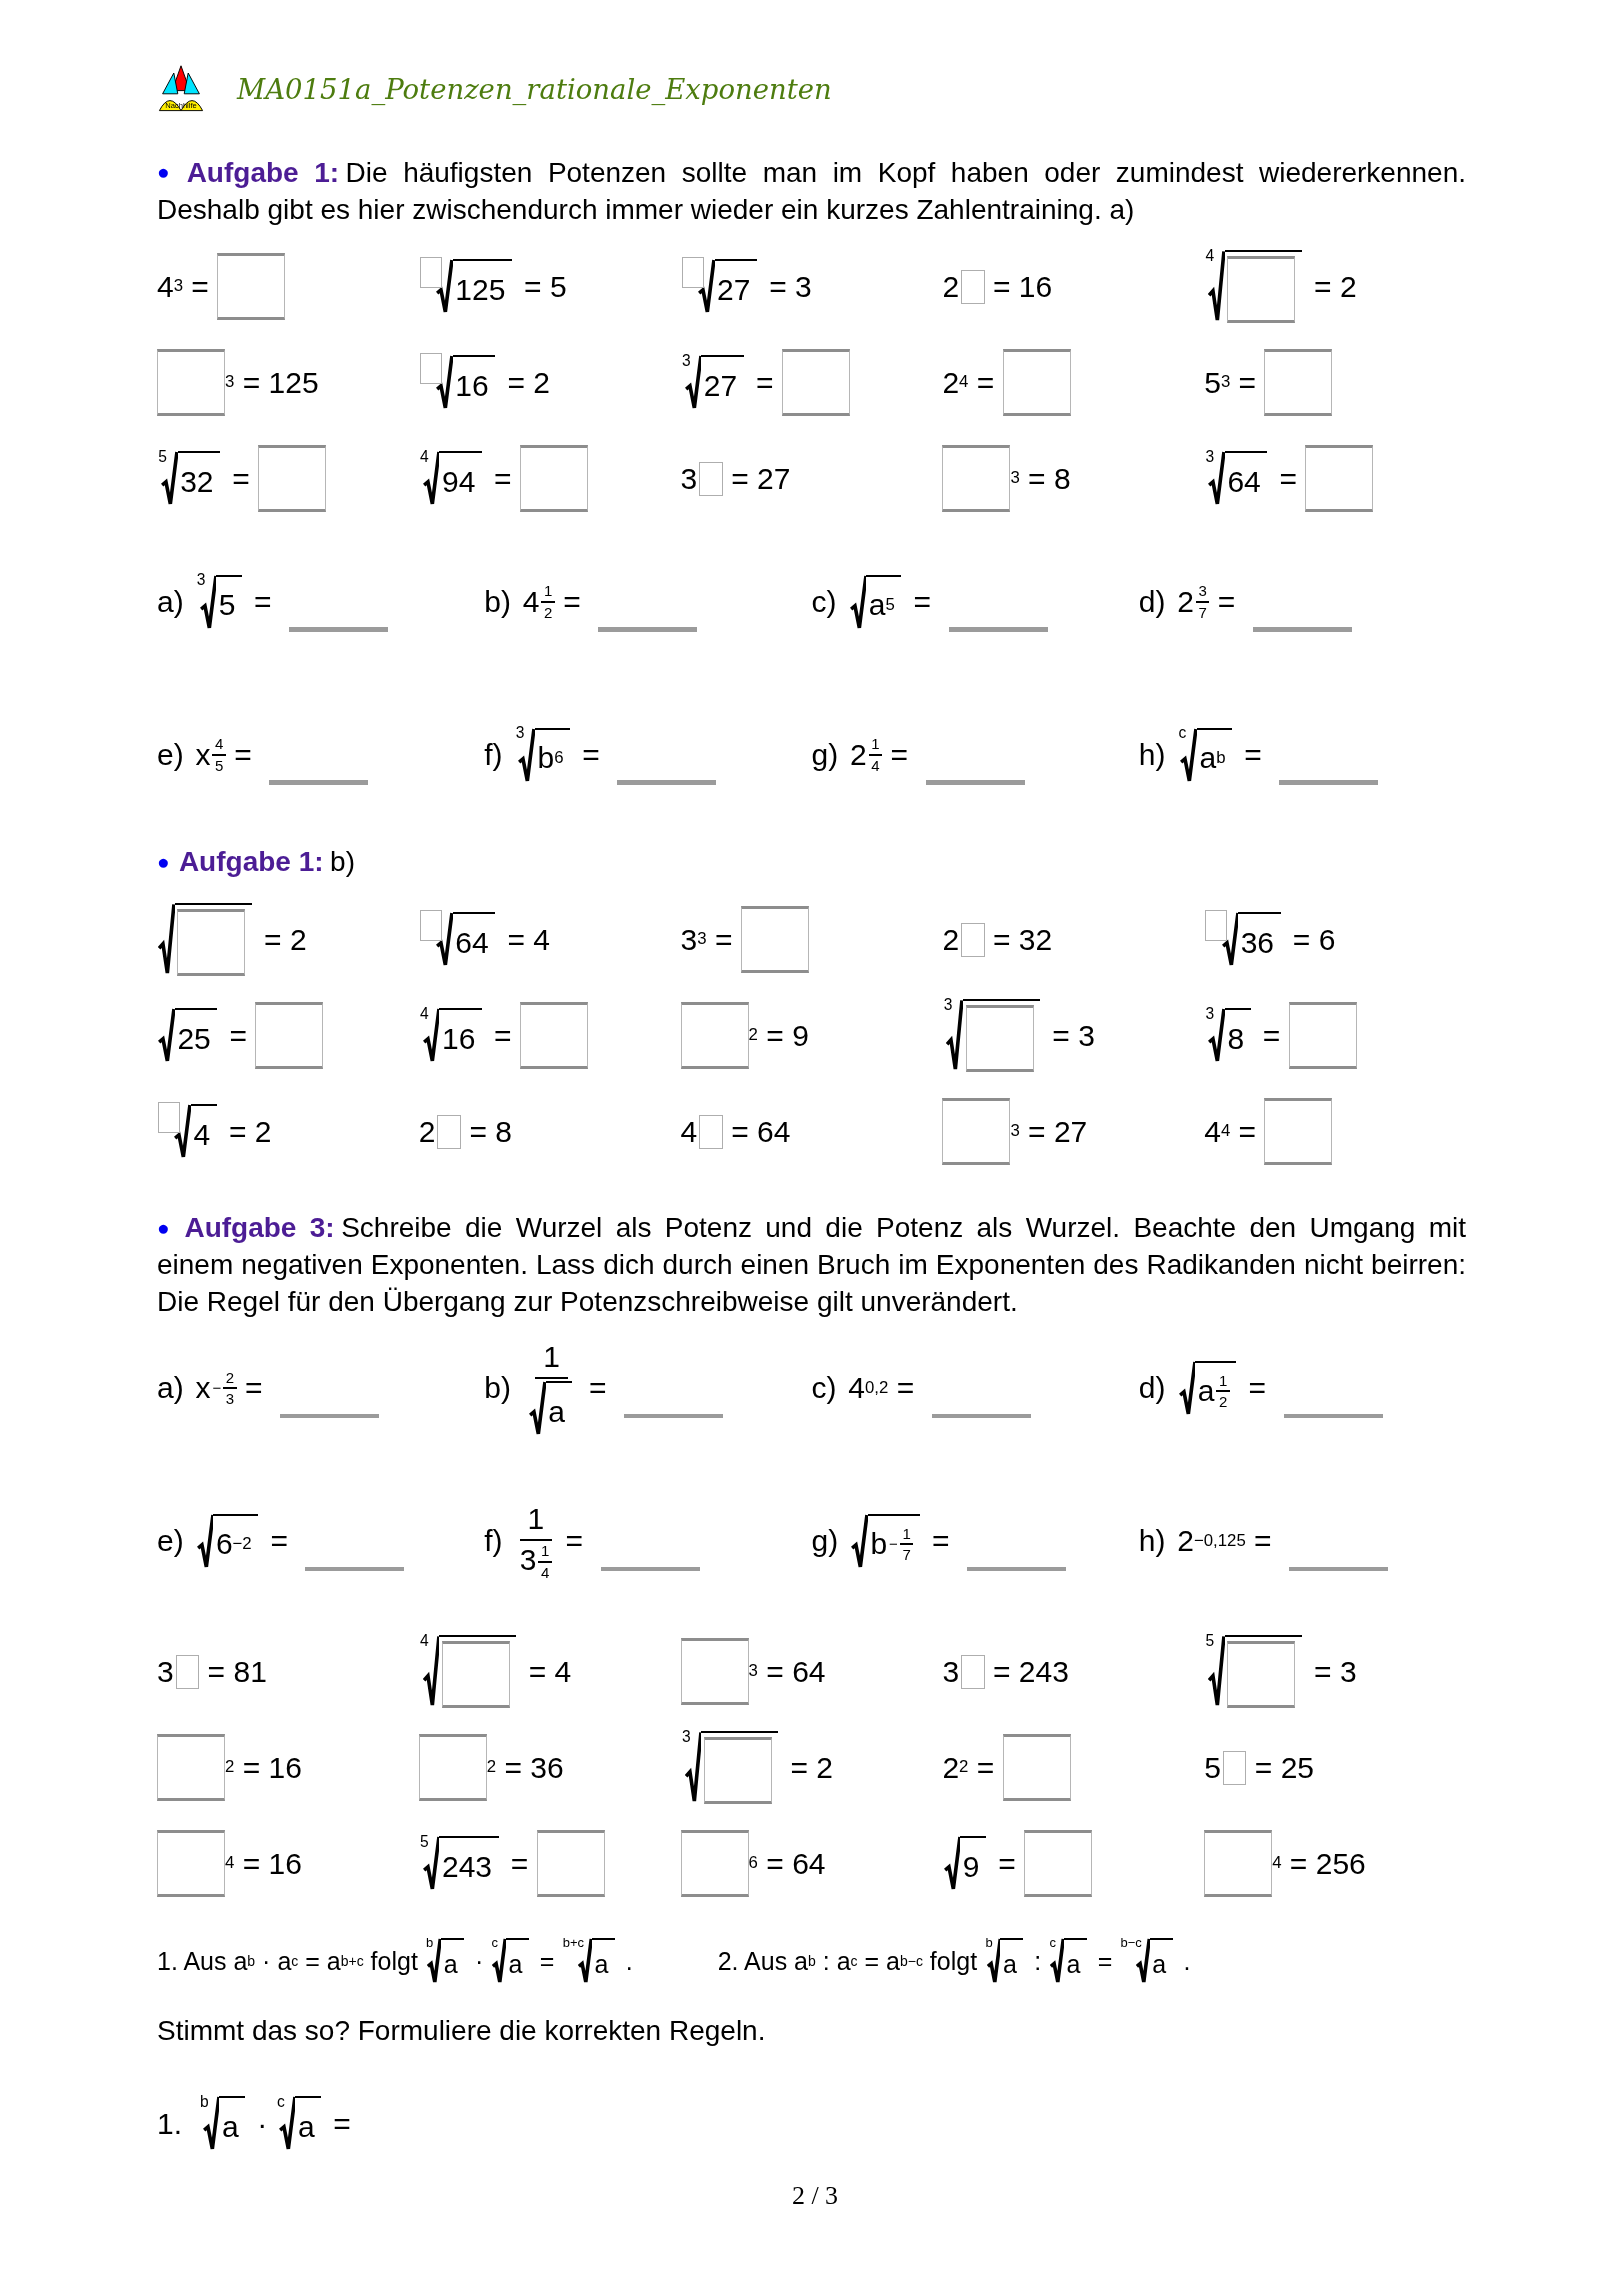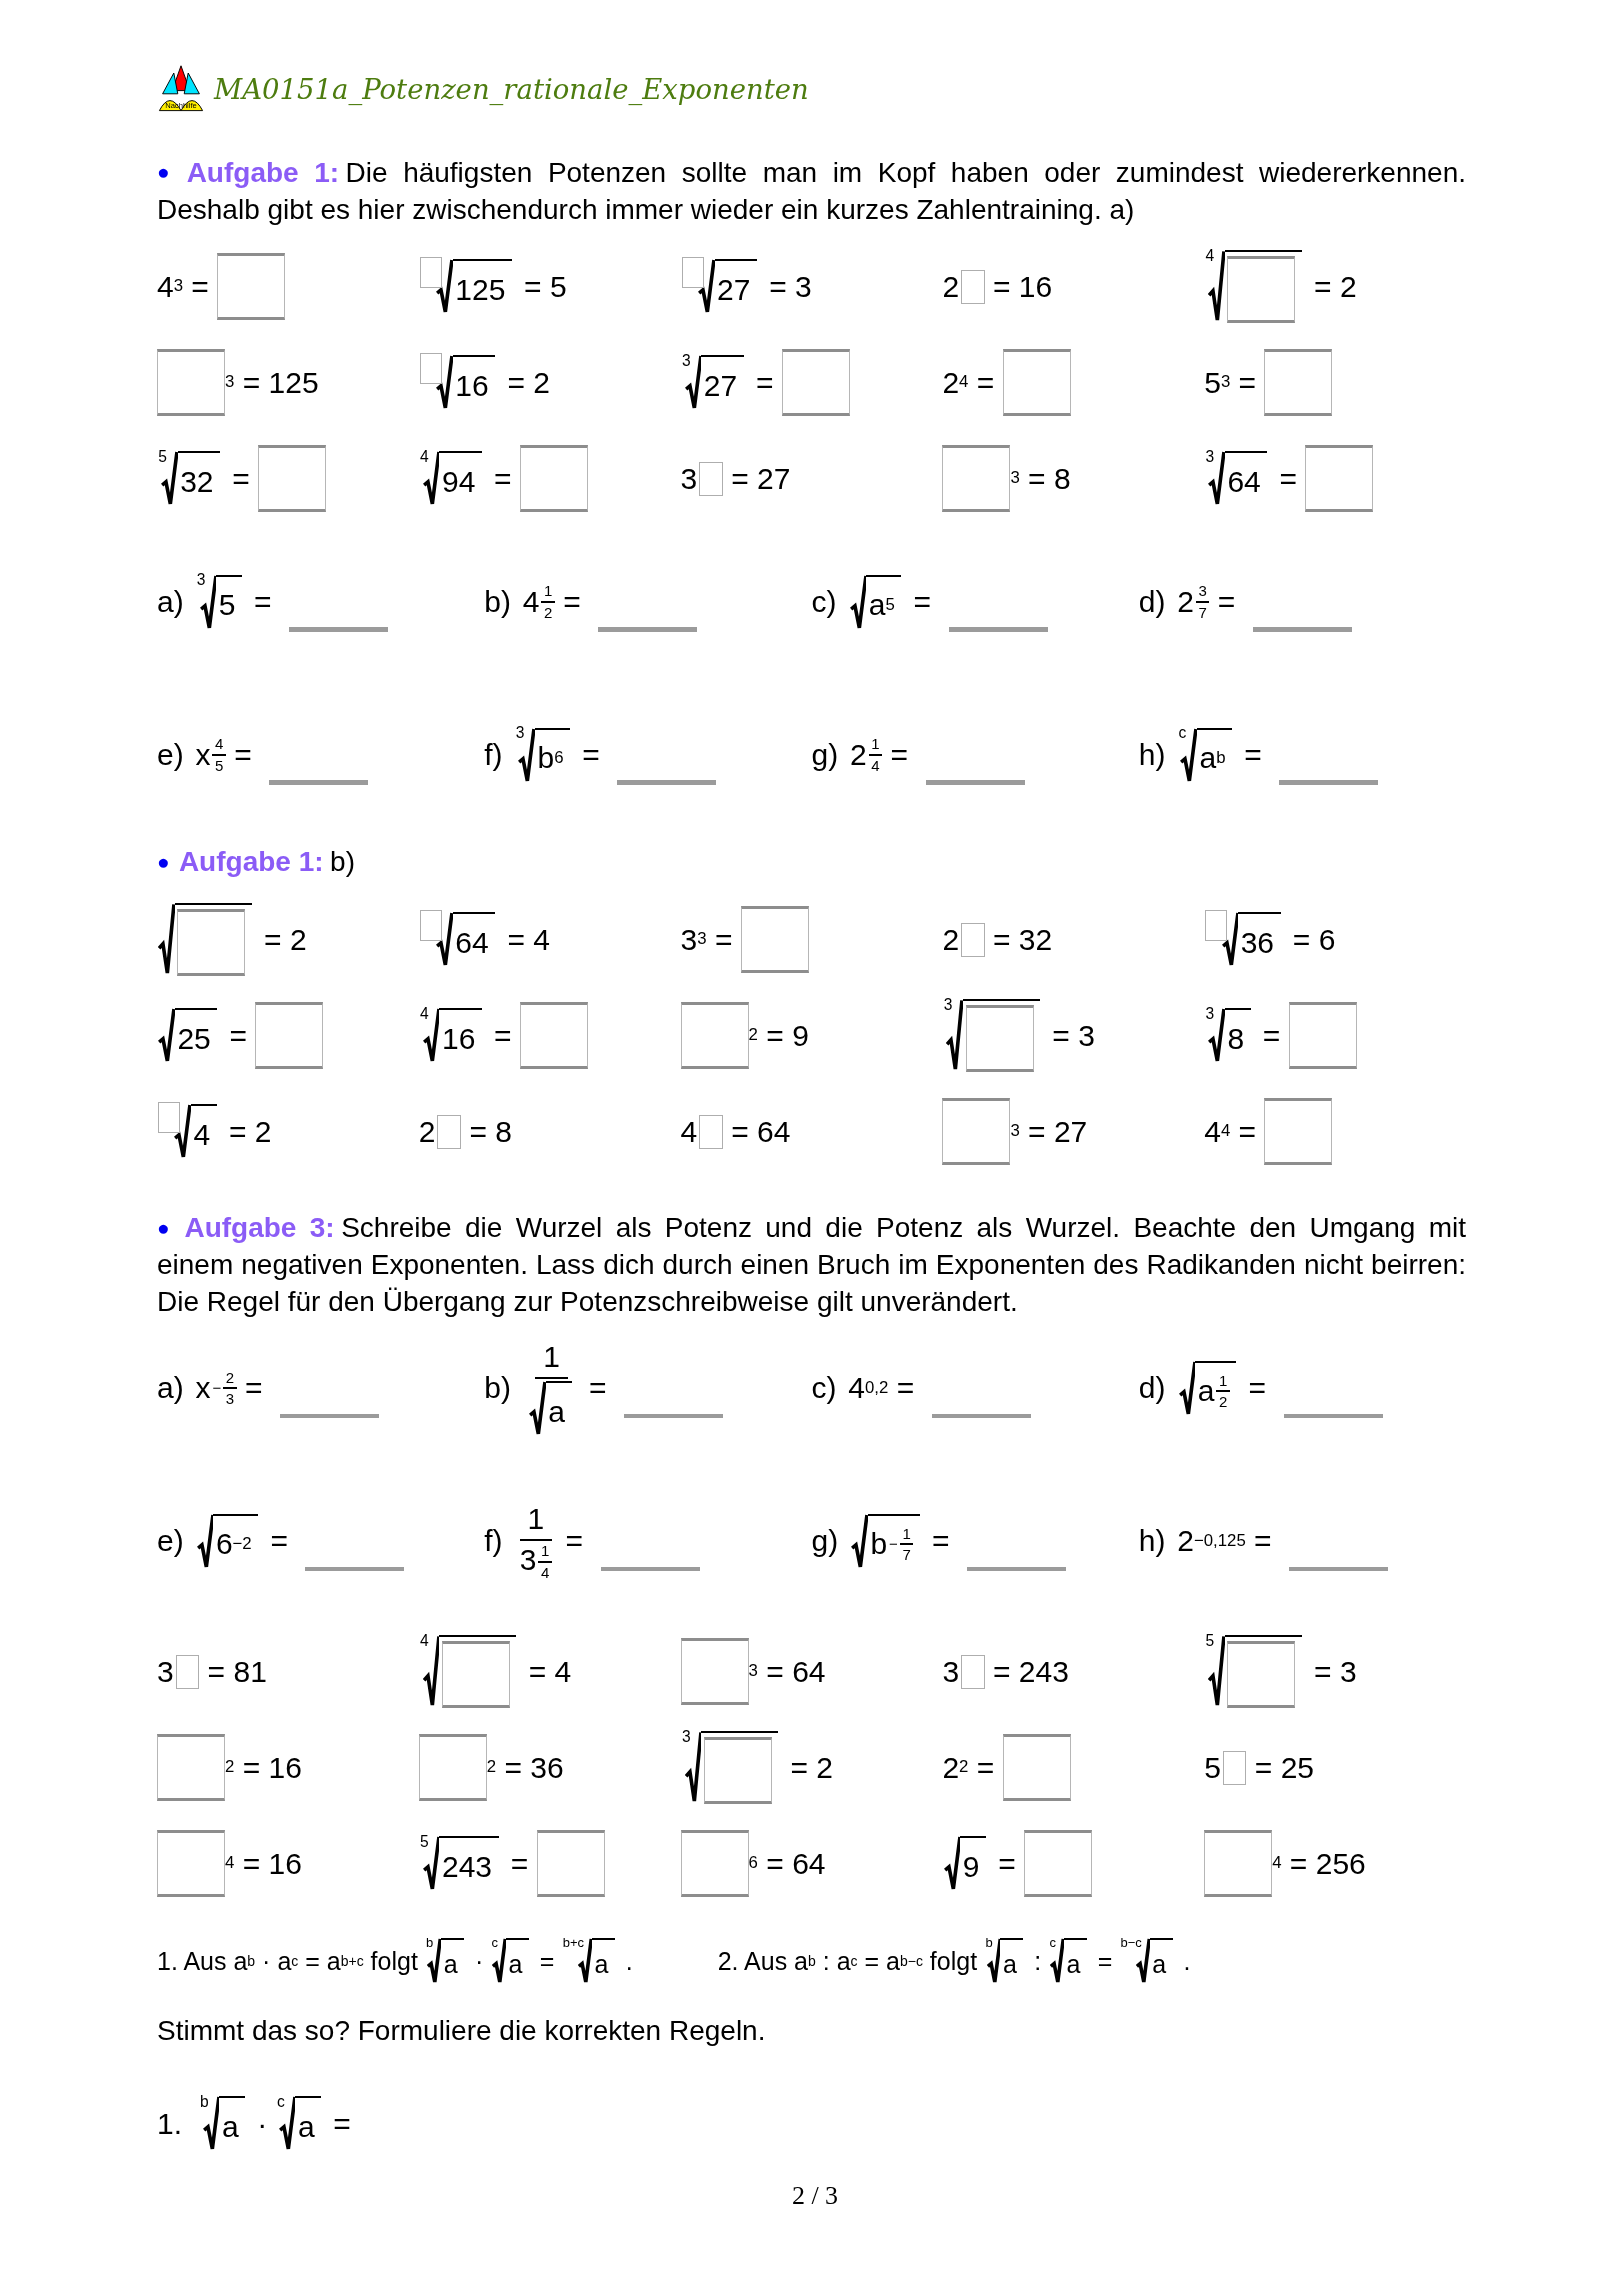--- a/index.html
+++ b/index.html
@@ -7,27 +7,27 @@
   .page{
     position:relative;
     width:1623px;height:2295px;
     box-sizing:border-box;
     padding:65px 157px 0 157px;
     background:#ffffff;
     font-family:"Liberation Sans",sans-serif;
     color:#000;
   }
   
-  .hdr{display:flex;align-items:center;gap:9px;margin-bottom:42px;}
+  .hdr{display:flex;align-items:center;gap:32px;margin-bottom:42px;}
   .doc-title{font-family:"DejaVu Serif",serif;font-style:italic;font-size:27.5px;color:#4d7c0f;}
   
   .para{font-size:28px;line-height:1.32;text-align:justify;margin:0 0 18.3px 0;}
   .head{font-size:28px;margin:37px 0 22px 0;}
   .bullet{color:#0000f0;font-size:0.75em;vertical-align:0.12em;margin-right:9.2px;}
-  .task-label{color:#8b5cf6;font-weight:bold;margin-right:6.5px;}
+  .task-label{color:#4c1d95;font-weight:bold;margin-right:6.5px;}
   
   .grid{display:grid;margin:6.5px 0 35px 0;}
   .cols5{grid-template-columns:repeat(5,1fr);row-gap:17px;}
   .cols4{grid-template-columns:repeat(4,1fr);row-gap:55px;margin-bottom:42px;}
   .cell{display:flex;align-items:center;font-size:30px;min-height:79px;white-space:nowrap;}
   .cols4 .cell{min-height:98px;}
   .ms{white-space:pre;}
   .lbl{margin-right:11.8px;}
   sup.sup{font-size:0.56em;line-height:1;}
   

